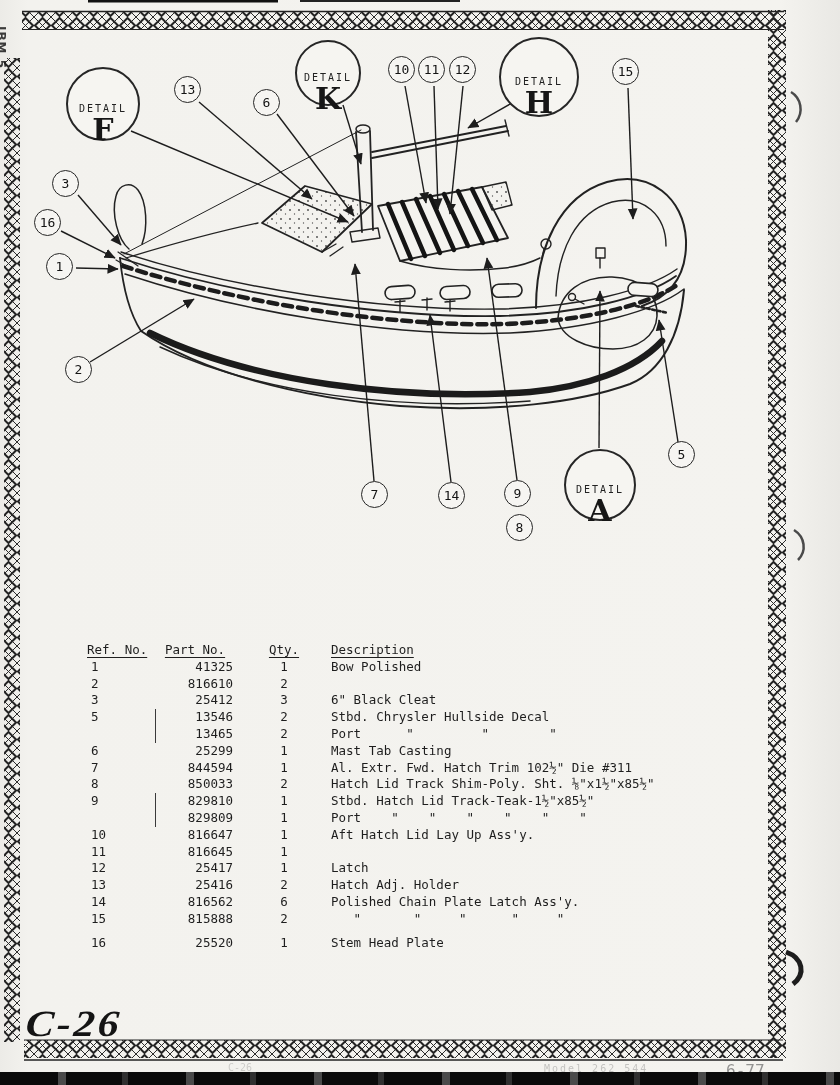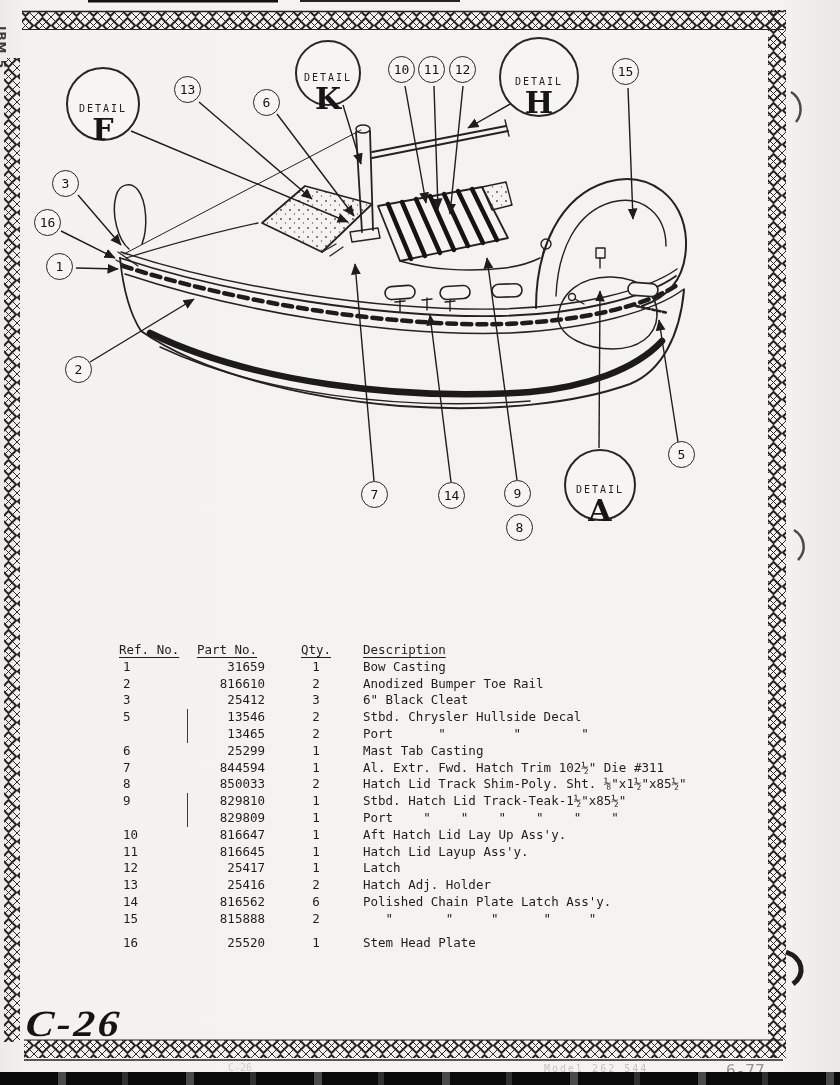--- a/index.html
+++ b/index.html
@@ -18,21 +18,21 @@
       font:13px "DejaVu Sans Mono",monospace;color:#141414;box-sizing:border-box;}
 
   
   .detail{position:absolute;border:2px solid #262626;border-radius:50%;background:rgba(246,245,241,.97);
           display:flex;flex-direction:column;align-items:center;justify-content:center;box-sizing:border-box;}
   .detail .dlabel{font:10px "DejaVu Sans Mono",monospace;letter-spacing:2px;color:#222;margin-top:39px;}
   .detail .dletter{font:bold 30px "DejaVu Serif",serif;color:#161616;line-height:1;margin-top:1px;}
 
   
   .ptable{position:absolute;left:85px;top:642px;width:665px;
-          font:12.5px/16.8px "DejaVu Sans Mono",monospace;color:#1e1e1e;margin-left:32px;}
+          font:12.5px/16.8px "DejaVu Sans Mono",monospace;color:#1e1e1e;}
   .thead,.trow{display:grid;grid-template-columns:70px 82px 94px 1fr;}
   .thead span{text-decoration:underline;text-underline-offset:3px;}
   .h-ref{padding-left:2px;}
   .h-part{text-align:center;padding-right:2px;}
   .h-qty{text-align:center;}
   .c-ref{padding-left:6px;}
   .c-part{text-align:right;padding-right:4px;}
   .c-qty{text-align:center;}
   .c-desc{white-space:pre;}
   .bracket{border-left:1.5px solid #3a3a3a;}
@@ -223,29 +223,28 @@
   <div class="ptable">
     <div class="thead">
       <span class="h-ref">Ref. No.</span>
       <span class="h-part">Part No.</span>
       <span class="h-qty">Qty.</span>
       <span class="h-desc">Description</span>
     </div>
     <div>
         <div class="trow">
           <div class="c-ref">1</div>
-          <div class="c-part">31659</div>
-          <div class="c-qty">1</div>
-          <div class="c-desc">Bow Casting</div>
+          <div class="c-part">41325</div>
+          <div class="c-qty">1</div>
+          <div class="c-desc">Bow Polished</div>
         </div>
         <div class="trow">
           <div class="c-ref">2</div>
           <div class="c-part">816610</div>
           <div class="c-qty">2</div>
-          <div class="c-desc">Anodized Bumper Toe Rail</div>
         </div>
         <div class="trow">
           <div class="c-ref">3</div>
           <div class="c-part">25412</div>
           <div class="c-qty">3</div>
           <div class="c-desc">6" Black Cleat</div>
         </div>
         <div class="trow">
           <div class="c-ref">5</div>
           <div class="c-part bracket">13546</div>
@@ -291,21 +290,20 @@
         <div class="trow">
           <div class="c-ref">10</div>
           <div class="c-part">816647</div>
           <div class="c-qty">1</div>
           <div class="c-desc">Aft Hatch Lid Lay Up Ass'y.</div>
         </div>
         <div class="trow">
           <div class="c-ref">11</div>
           <div class="c-part">816645</div>
           <div class="c-qty">1</div>
-          <div class="c-desc">Hatch Lid Layup Ass'y.</div>
         </div>
         <div class="trow">
           <div class="c-ref">12</div>
           <div class="c-part">25417</div>
           <div class="c-qty">1</div>
           <div class="c-desc">Latch</div>
         </div>
         <div class="trow">
           <div class="c-ref">13</div>
           <div class="c-part">25416</div>

